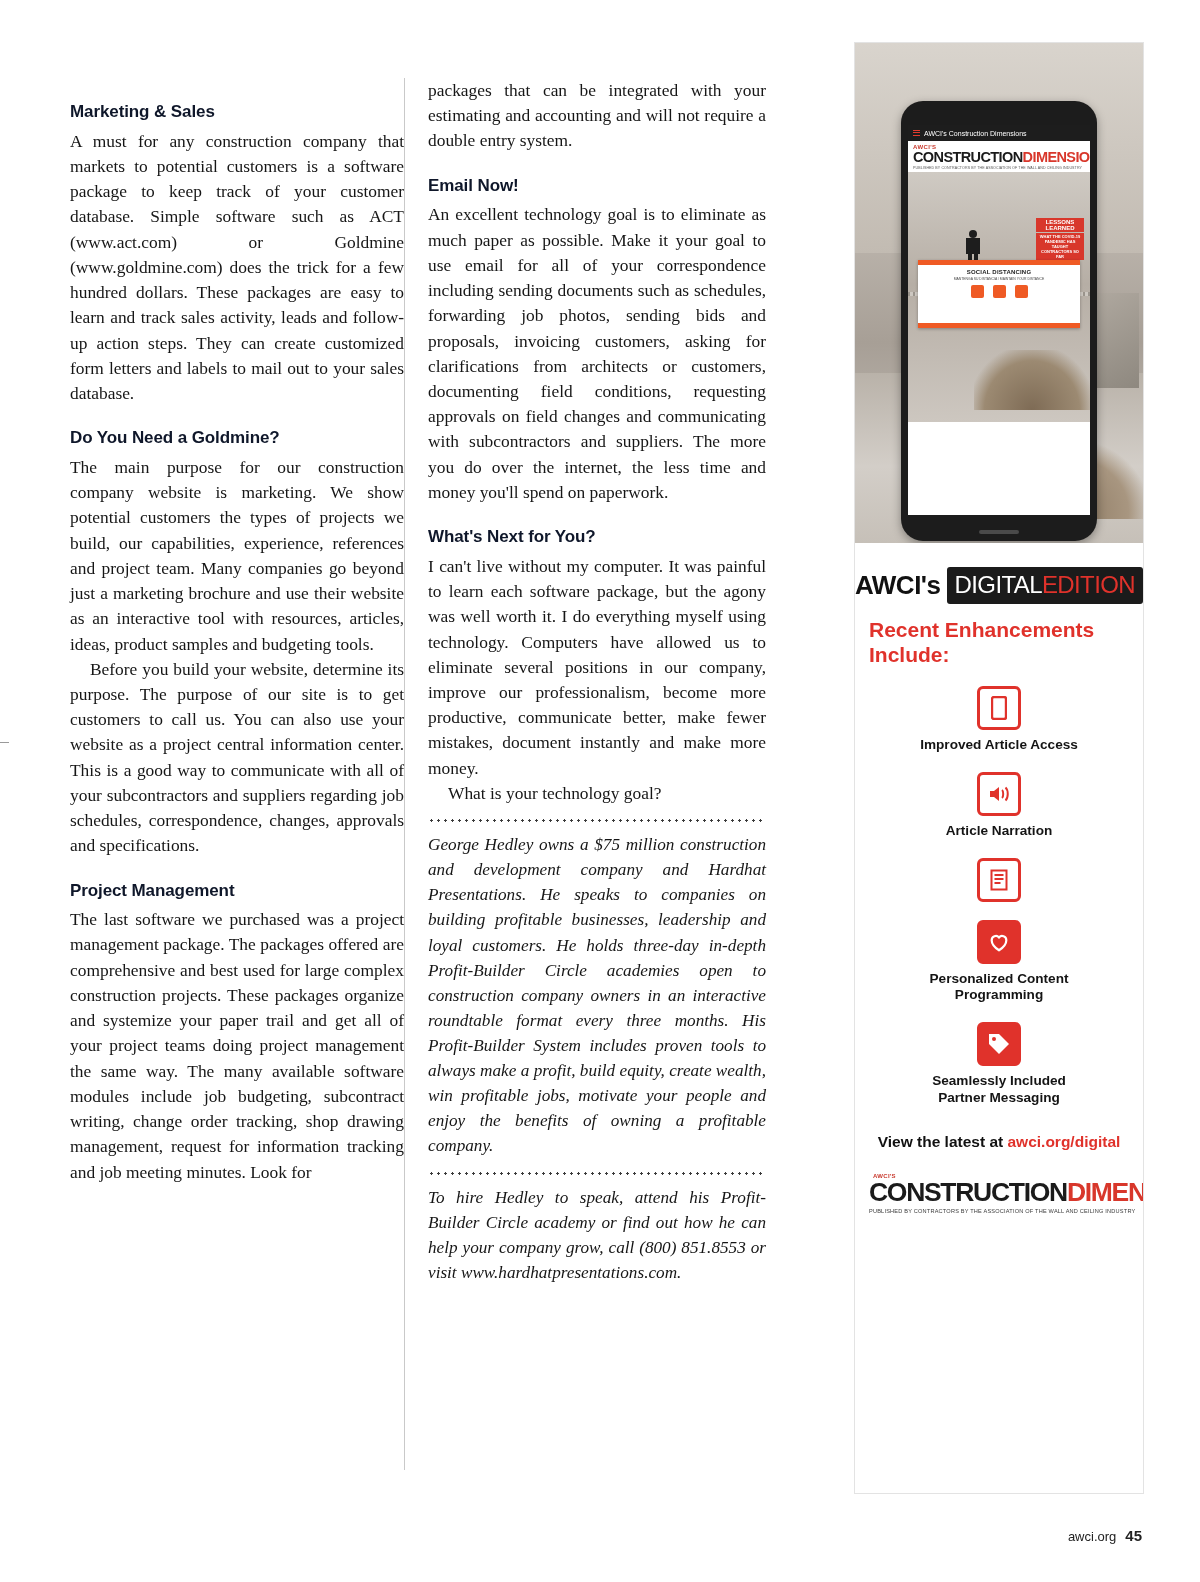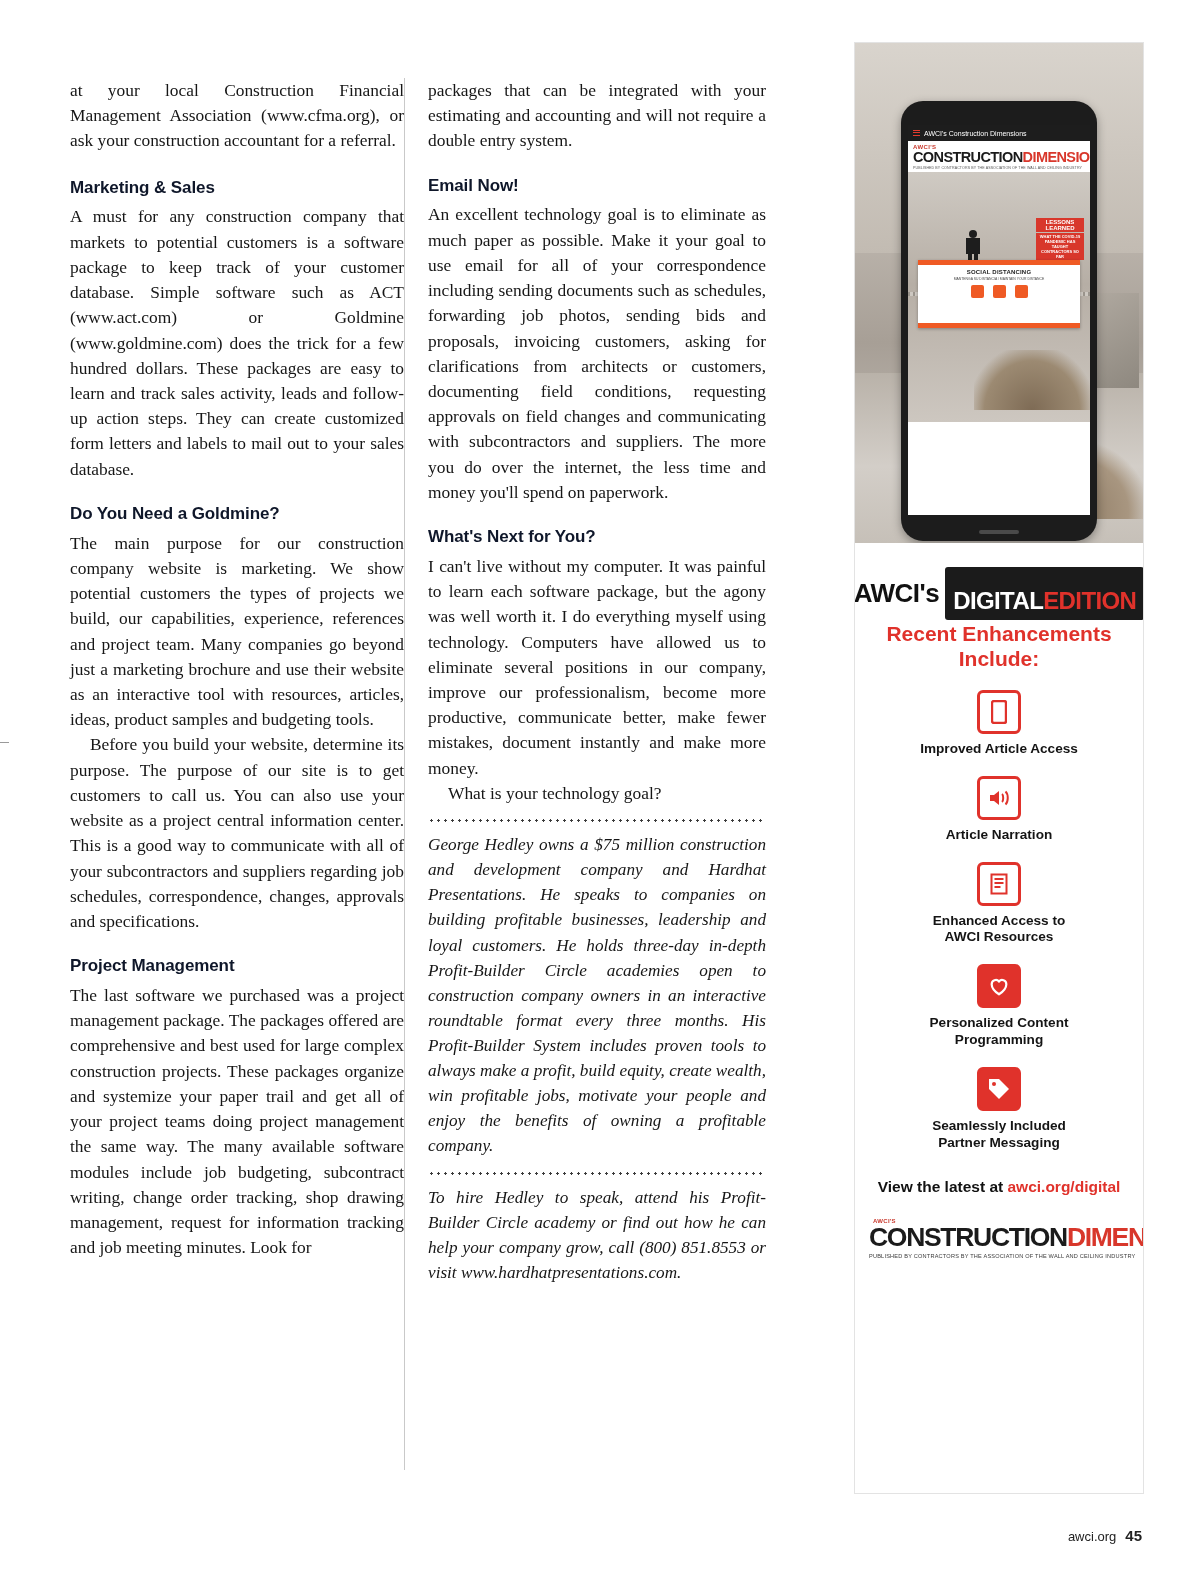--- a/index.html
+++ b/index.html
@@ -255,35 +255,34 @@
   .de-title {
     display: flex; align-items: center; justify-content: center;
     margin-top: 24px; gap: 6px;
   }
   .de-awci {
     font-family: "Liberation Sans", sans-serif;
     font-weight: bold; font-size: 26px; letter-spacing: -0.5px; color: #111;
   }
   .de-box {
     background: #1b1b1b;
-    padding: 20px 8px 5px 8px;
+    padding: 4px 8px 5px 8px;
     border-radius: 3px;
     font-family: "Liberation Sans", sans-serif;
-    font-weight: bold; font-size: 24px; letter-spacing: -0.6px;
+    font-weight: normal; font-size: 24px; letter-spacing: -0.6px;
     color: #ffffff;
   }
   .de-box em { font-style: normal; color: #e0322b; }
   .enh {
-    text-align: center;
     font-family: "Liberation Sans", sans-serif;
     font-weight: bold;
     font-size: 21px;
     color: #e0322b;
     line-height: 1.18;
-    margin-top: 2px;
+    margin-top: 14px;
   }
   .feature { text-align: center; margin-top: 18px; }
   .feature .lbl {
     font-family: "Liberation Sans", sans-serif;
     font-weight: bold;
     font-size: 13.6px;
     color: #141414;
     line-height: 1.25;
     margin-top: 7px;
   }
@@ -345,21 +344,20 @@
 </style>
 </head>
 <body>
 
 <div class="page">
 
   <div class="divider-line"></div>
   <div class="tick-left"></div>
 
   <div class="col left">
-    <p>at your local Construction Financial Management Association (www.cfma.org), or ask your construction accountant for a referral.</p>
 
     <h3 class="sub first">Marketing &amp; Sales</h3>
     <p>A must for any construction company that markets to potential customers is a software package to keep track of your customer database. Simple software such as ACT (www.act.com) or Goldmine (www.goldmine.com) does the trick for a few hundred dollars. These packages are easy to learn and track sales activity, leads and follow-up action steps. They can create customized form letters and labels to mail out to your sales database.</p>
 
     <h3 class="sub">Do You Need a Goldmine?</h3>
     <p>The main purpose for our construction company website is marketing. We show potential customers the types of projects we build, our capabilities, experience, references and project team. Many companies go beyond just a marketing brochure and use their website as an interactive tool with resources, articles, ideas, product samples and budgeting tools.</p>
     <p class="ind">Before you build your website, determine its purpose. The purpose of our site is to get customers to call us. You can also use your website as a project central information center. This is a good way to communicate with all of your subcontractors and suppliers regarding job schedules, correspondence, changes, approvals and specifications.</p>
 
     <h3 class="sub">Project Management</h3>
     <p>The last software we purchased was a project management package. The packages offered are comprehensive and best used for large complex construction projects. These packages organize and systemize your paper trail and get all of your project teams doing project management the same way. The many available software modules include job budgeting, subcontract writing, change order tracking, shop drawing management, request for information tracking and job meeting minutes. Look for</p>
@@ -468,21 +466,20 @@
 
         <div class="feature">
           <div class="ficon">
             <svg width="18" height="22" viewBox="0 0 18 22" aria-hidden="true">
               <rect x="1.5" y="1.5" width="15" height="19" fill="none" stroke="#e0322b" stroke-width="2"></rect>
               <rect x="4.5" y="5" width="9" height="2" fill="#e0322b"></rect>
               <rect x="4.5" y="9" width="9" height="2" fill="#e0322b"></rect>
               <rect x="4.5" y="13" width="6" height="2" fill="#e0322b"></rect>
             </svg>
           </div>
-          <div class="lbl">Enhanced Access to<br>AWCI Resources</div>
         </div>
 
 
         <div class="feature">
           <div class="ficon solid">
             <svg width="22" height="22" viewBox="0 0 24 24" aria-hidden="true">
               <path d="M12 21s-8-5.3-8-11a4.6 4.6 0 0 1 8-3 4.6 4.6 0 0 1 8 3c0 5.7-8 11-8 11z" fill="none" stroke="#ffffff" stroke-width="2.4"></path>
             </svg>
           </div>
           <div class="lbl">Personalized Content<br>Programming</div>

